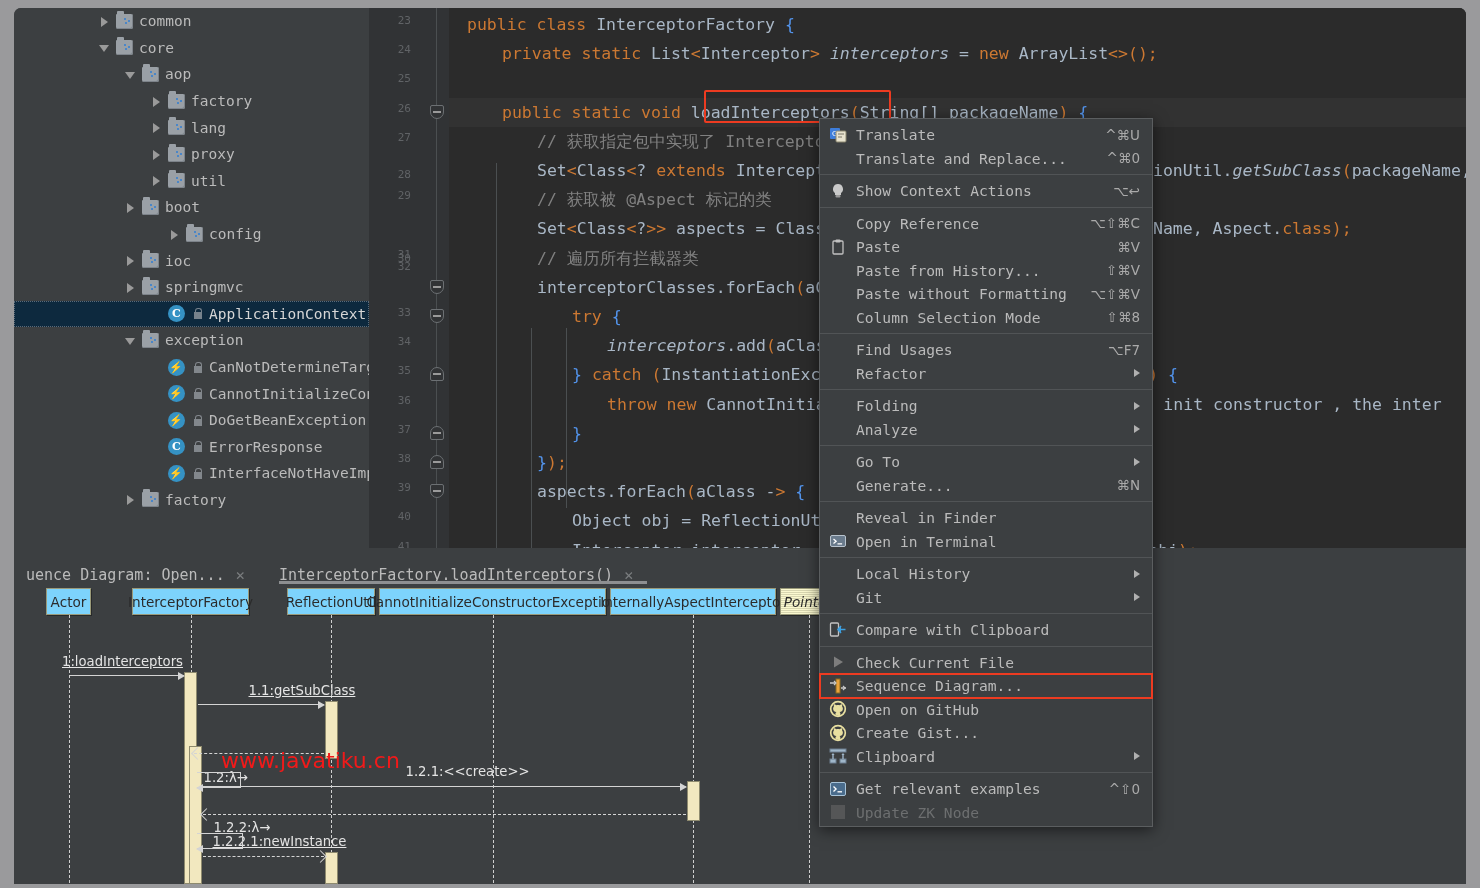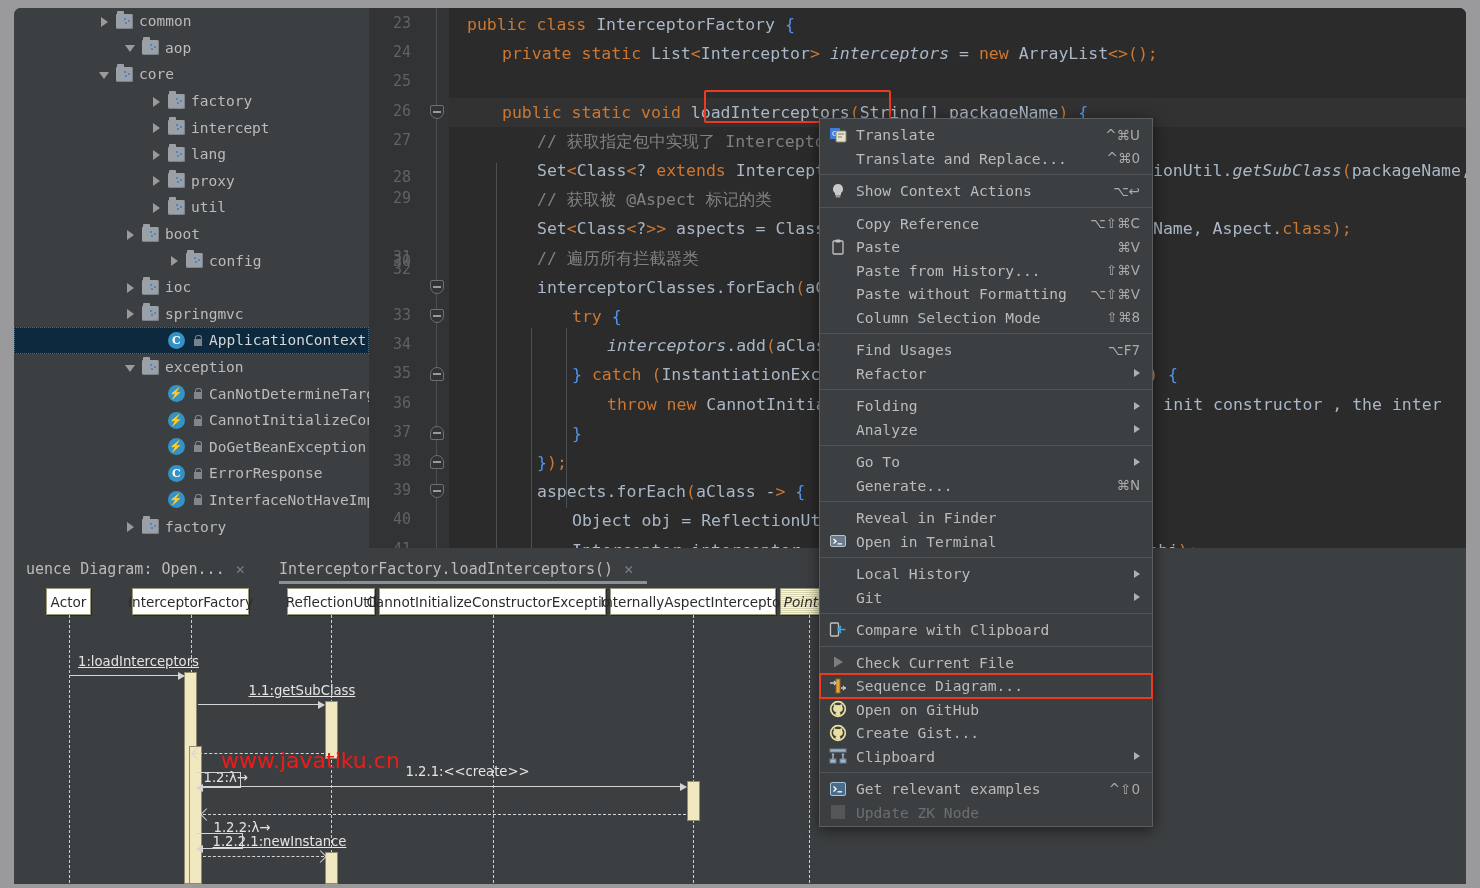--- a/index.html
+++ b/index.html
@@ -136,21 +136,21 @@
     overflow: hidden;
   }
   .gutter {
     position: absolute; left: 0; top: 0;
     width: 80px; height: 100%;
     background: #313335;
   }
   .gutter .ln {
     position: absolute;
     right: 38px;
-    font-size: 15px;
+    font-size: 11px;
     color: #606366;
     text-align: right;
     width: 40px;
   }
   .foldline {
     position:absolute; left: 67px; top: 0;
     width: 1px; height: 100%;
     background: #4b4f51;
   }
   .foldmark {
@@ -268,21 +268,21 @@
   }
   .seq-tabs {
     position: absolute;
     left: 0; top: 0; width: 100%; height: 38px;
     background: #3c3f41;
   }
   .seq-tab {
     position: absolute;
     top: 6px;
     height: 30px;
-    display: flex; align-items: center;
+    display: flex; align-items: flex-end;
     font-size: 15px;
     color: #bbbbbb;
     white-space: nowrap;
     font-family: "DejaVu Sans Mono", monospace;
   }
   .seq-tab .x {
     margin-left: 11px;
     color: #7a7d7f;
     font-size: 15px;
   }
@@ -295,21 +295,21 @@
   .canvas {
     position: absolute;
     left: 12px; top: 38px;
     width: 1440px; height: 298px;
     background: #3c3f41;
     overflow: hidden;
   }
   .lifebox {
     position: absolute;
     height: 27px;
-    background: #ffffff;
+    background: #7dd3fc;
     border: 1px solid #9a9a7a;
     color: #2b2b2b;
     font-size: 13.6px;
     font-family: "DejaVu Sans", sans-serif;
     display: flex; align-items: center; justify-content: center;
     padding: 0 10px;
     box-shadow: 1px 1px 0 rgba(0,0,0,.35);
     white-space: nowrap;
   }
   .lifebox.dotted {
@@ -381,39 +381,34 @@
 
 <div id="root">
  <div class="window">
 
   <div class="tree" id="tree">
         <div class="tree-row" style="padding-left: 84px;">
           <span class="arrow right"></span>
           <span class="ico folder"></span>
           <span>common</span>
         </div>
+        <div class="tree-row" style="padding-left: 84px;">
+          <span class="arrow down"></span>
+          <span class="ico folder"></span>
+          <span>core</span>
+        </div>
         <div class="tree-row" style="padding-left: 110px;">
           <span class="arrow down"></span>
           <span class="ico folder"></span>
           <span>aop</span>
         </div>
-        <div class="tree-row" style="padding-left: 84px;">
-          <span class="arrow down"></span>
-          <span class="ico folder"></span>
-          <span>core</span>
-        </div>
         <div class="tree-row" style="padding-left: 136px;">
           <span class="arrow right"></span>
           <span class="ico folder"></span>
           <span>factory</span>
-        </div>
-        <div class="tree-row" style="padding-left: 136px;">
-          <span class="arrow right"></span>
-          <span class="ico folder"></span>
-          <span>intercept</span>
         </div>
         <div class="tree-row" style="padding-left: 136px;">
           <span class="arrow right"></span>
           <span class="ico folder"></span>
           <span>lang</span>
         </div>
         <div class="tree-row" style="padding-left: 136px;">
           <span class="arrow right"></span>
           <span class="ico folder"></span>
           <span>proxy</span>
@@ -748,21 +743,21 @@
             <span>Pointcu</span>
           </div>
           <div class="lifeline" style="left: 783px; top: 29px; height: 268px;"></div>
           <div class="act" style="left: 158px; top: 86px; height: 212px;"></div>
           <div class="act" style="left: 298.5px; top: 115px; height: 58px;"></div>
           <div class="act" style="left: 163px; top: 160px; height: 138px;"></div>
           <div class="act" style="left: 660.5px; top: 195px; height: 40px;"></div>
           <div class="act" style="left: 298.5px; top: 266px; height: 32px;"></div>
           <div class="msgline" style="left: 42.5px; top: 89px; width: 115px;"></div>
           <div class="arrowhead" style="left: 151.5px; top: 85.5px;"></div>
-          <div class="msglabel" style="left: 52px; top: 68px;">1:loadInterceptors</div>
+          <div class="msglabel" style="left: 36px; top: 68px;">1:loadInterceptors</div>
           <div class="msgline" style="left: 171.5px; top: 118px; width: 126.5px;"></div>
           <div class="arrowhead" style="left: 292px; top: 114.5px;"></div>
           <div class="msglabel" style="left: 222.5px; top: 97px;">1.1:getSubClass</div>
           <div class="msgline dash" style="left: 167.5px; top: 167px; width: 130.5px;"></div>
           <div class="arrowopen" style="left: 166.5px; top: 162.5px;"></div>
           <div class="msglabel nound" style="left: 177.5px; top: 184px;">1.2:λ→</div>
           <div class="msgline" style="left: 176.5px; top: 200px; width: 483.5px;"></div>
           <div class="arrowhead" style="left: 654px; top: 196.5px;"></div>
           <div class="msglabel nound" style="left: 379.5px; top: 178px;">1.2.1:&lt;&lt;create&gt;&gt;</div>
           <div class="msgline dash" style="left: 176.5px; top: 228px; width: 483.5px;"></div>

